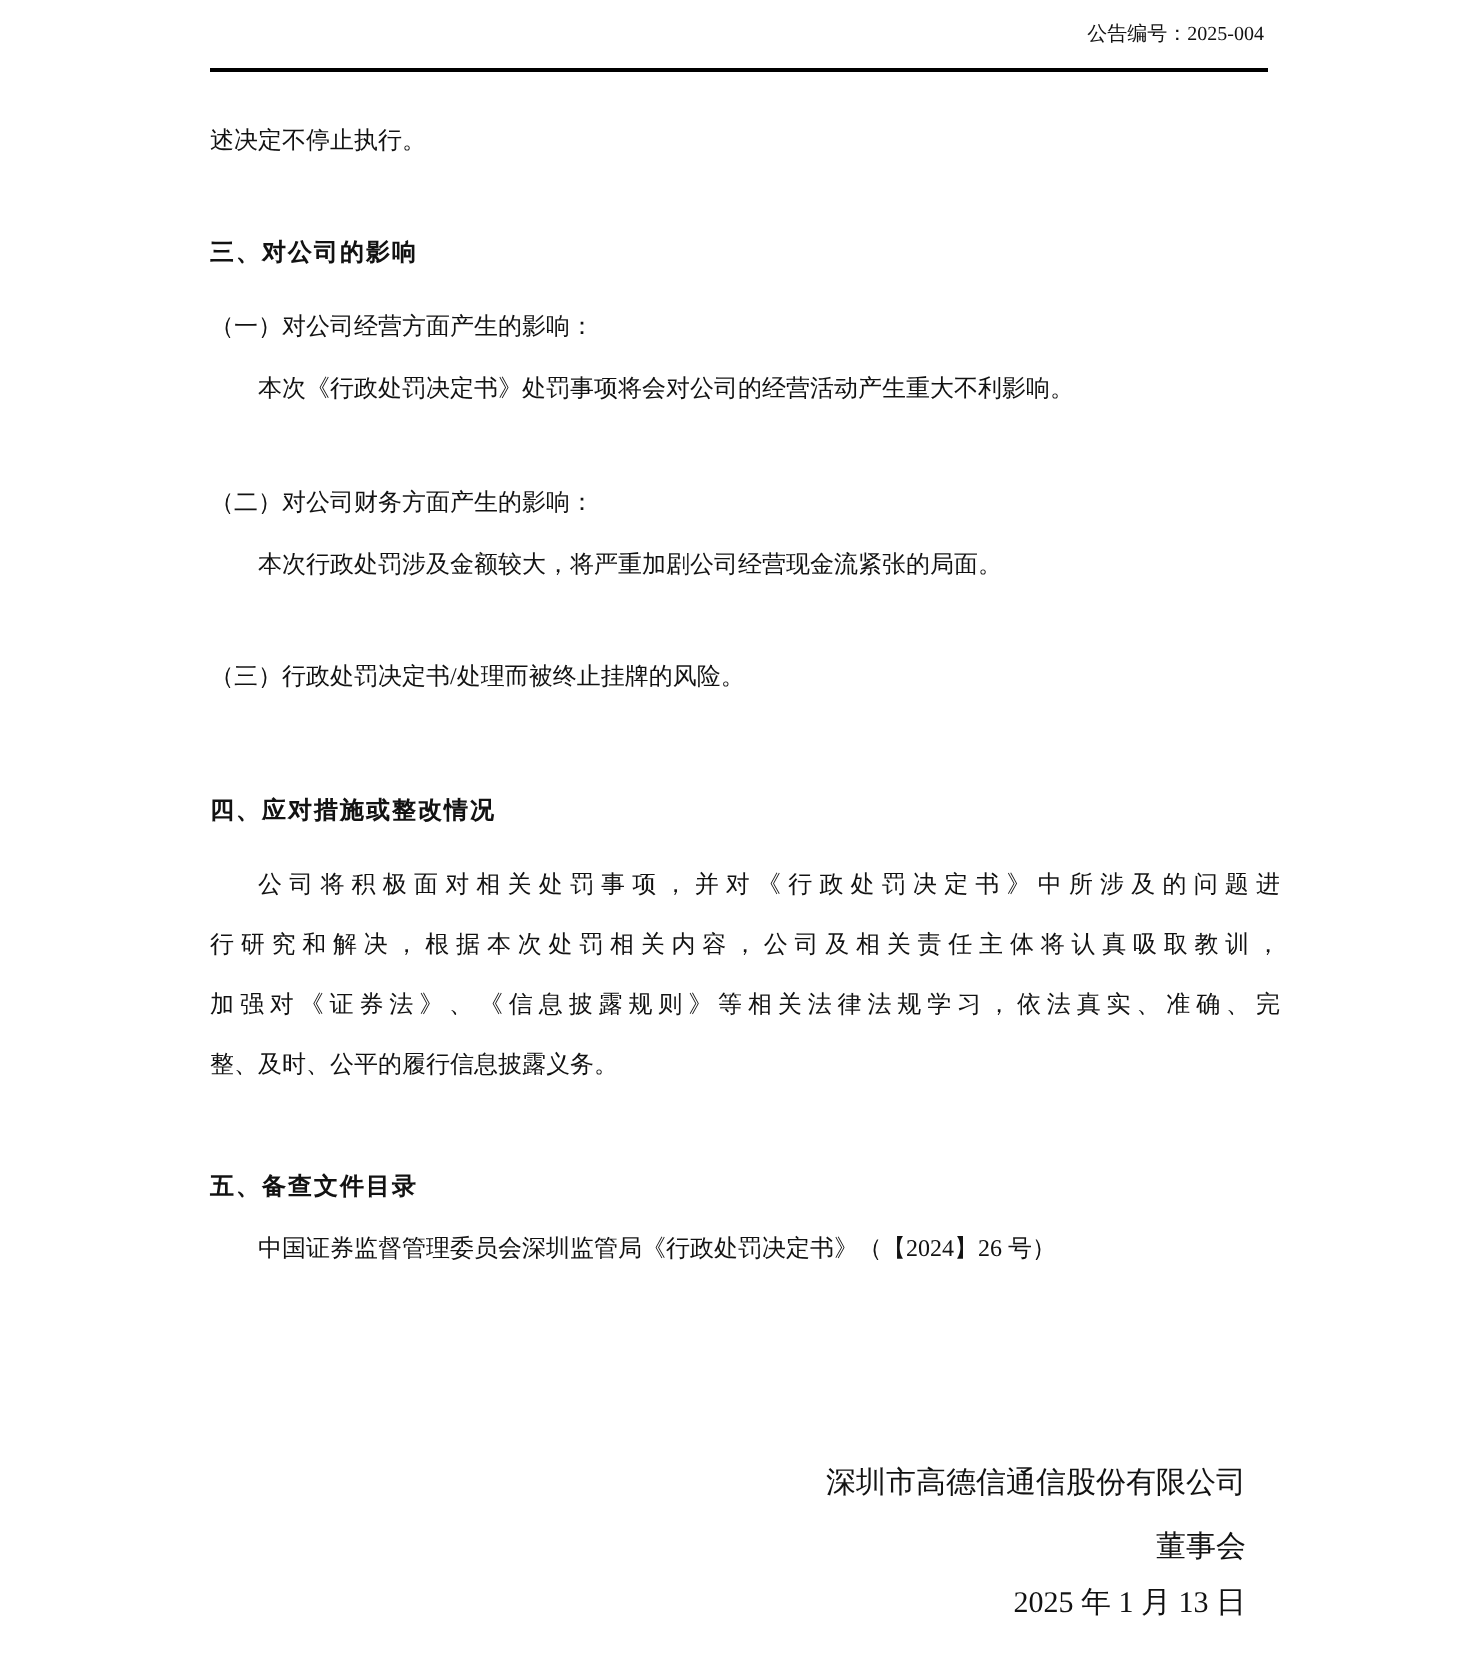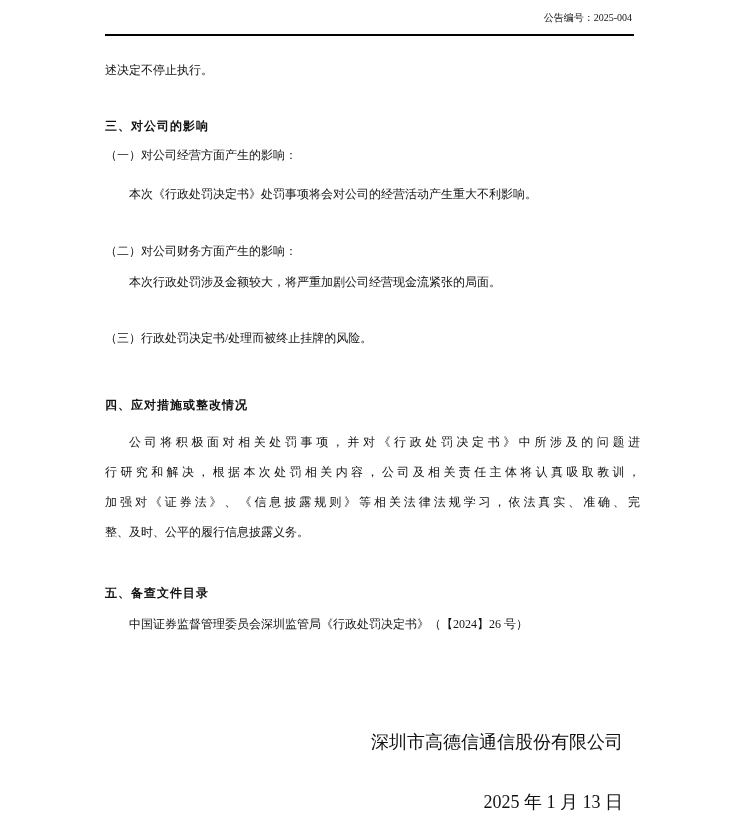--- a/index.html
+++ b/index.html
@@ -48,27 +48,27 @@
     text-align: justify;
     text-align-last: justify;
     white-space: normal;
   }
   .lline { text-align: left; white-space: nowrap; }
   .sigline {
     position: absolute;
     left: 105px;
     width: 518px;
     text-align: right;
-    font-size: 18px;
+    font-size: 15px;
     line-height: 20px;
     white-space: nowrap;
   }
   .t-cont   { top: 55px; }
   .t-h3     { top: 111px; }
-  .t-s3i1t  { top: 140px; }
+  .t-s3i1t  { top: 148px; }
   .t-s3i1x  { top: 179px; }
   .t-s3i2t  { top: 236px; }
   .t-s3i2x  { top: 267px; }
   .t-s3i3t  { top: 323px; }
   .t-h4     { top: 390px; }
   .t-p4     { top: 427px; }
   .t-h5     { top: 578px; }
   .t-doc    { top: 609px; }
   .t-sig1   { top: 732px; }
   .t-sig2   { top: 764px; }
@@ -105,16 +105,17 @@
     <div class="jline">加强对《证券法》、《信息披露规则》等相关法律法规学习，依法真实、准确、完</div>
     <div class="lline">整、及时、公平的履行信息披露义务。</div>
   </div>
 
   <div class="abs heading t-h5">五、备查文件目录</div>
 
   <div class="abs indent t-doc">中国证券监督管理委员会深圳监管局《行政处罚决定书》（【2024】26 号）</div>
 
   <div class="sigline t-sig1">深圳市高德信通信股份有限公司</div>
 
+  <div class="sigline t-sig2">董事会</div>
 
   <div class="sigline t-sig3">2025 年 1 月 13 日</div>
 
 </div>
 
 </body></html>

